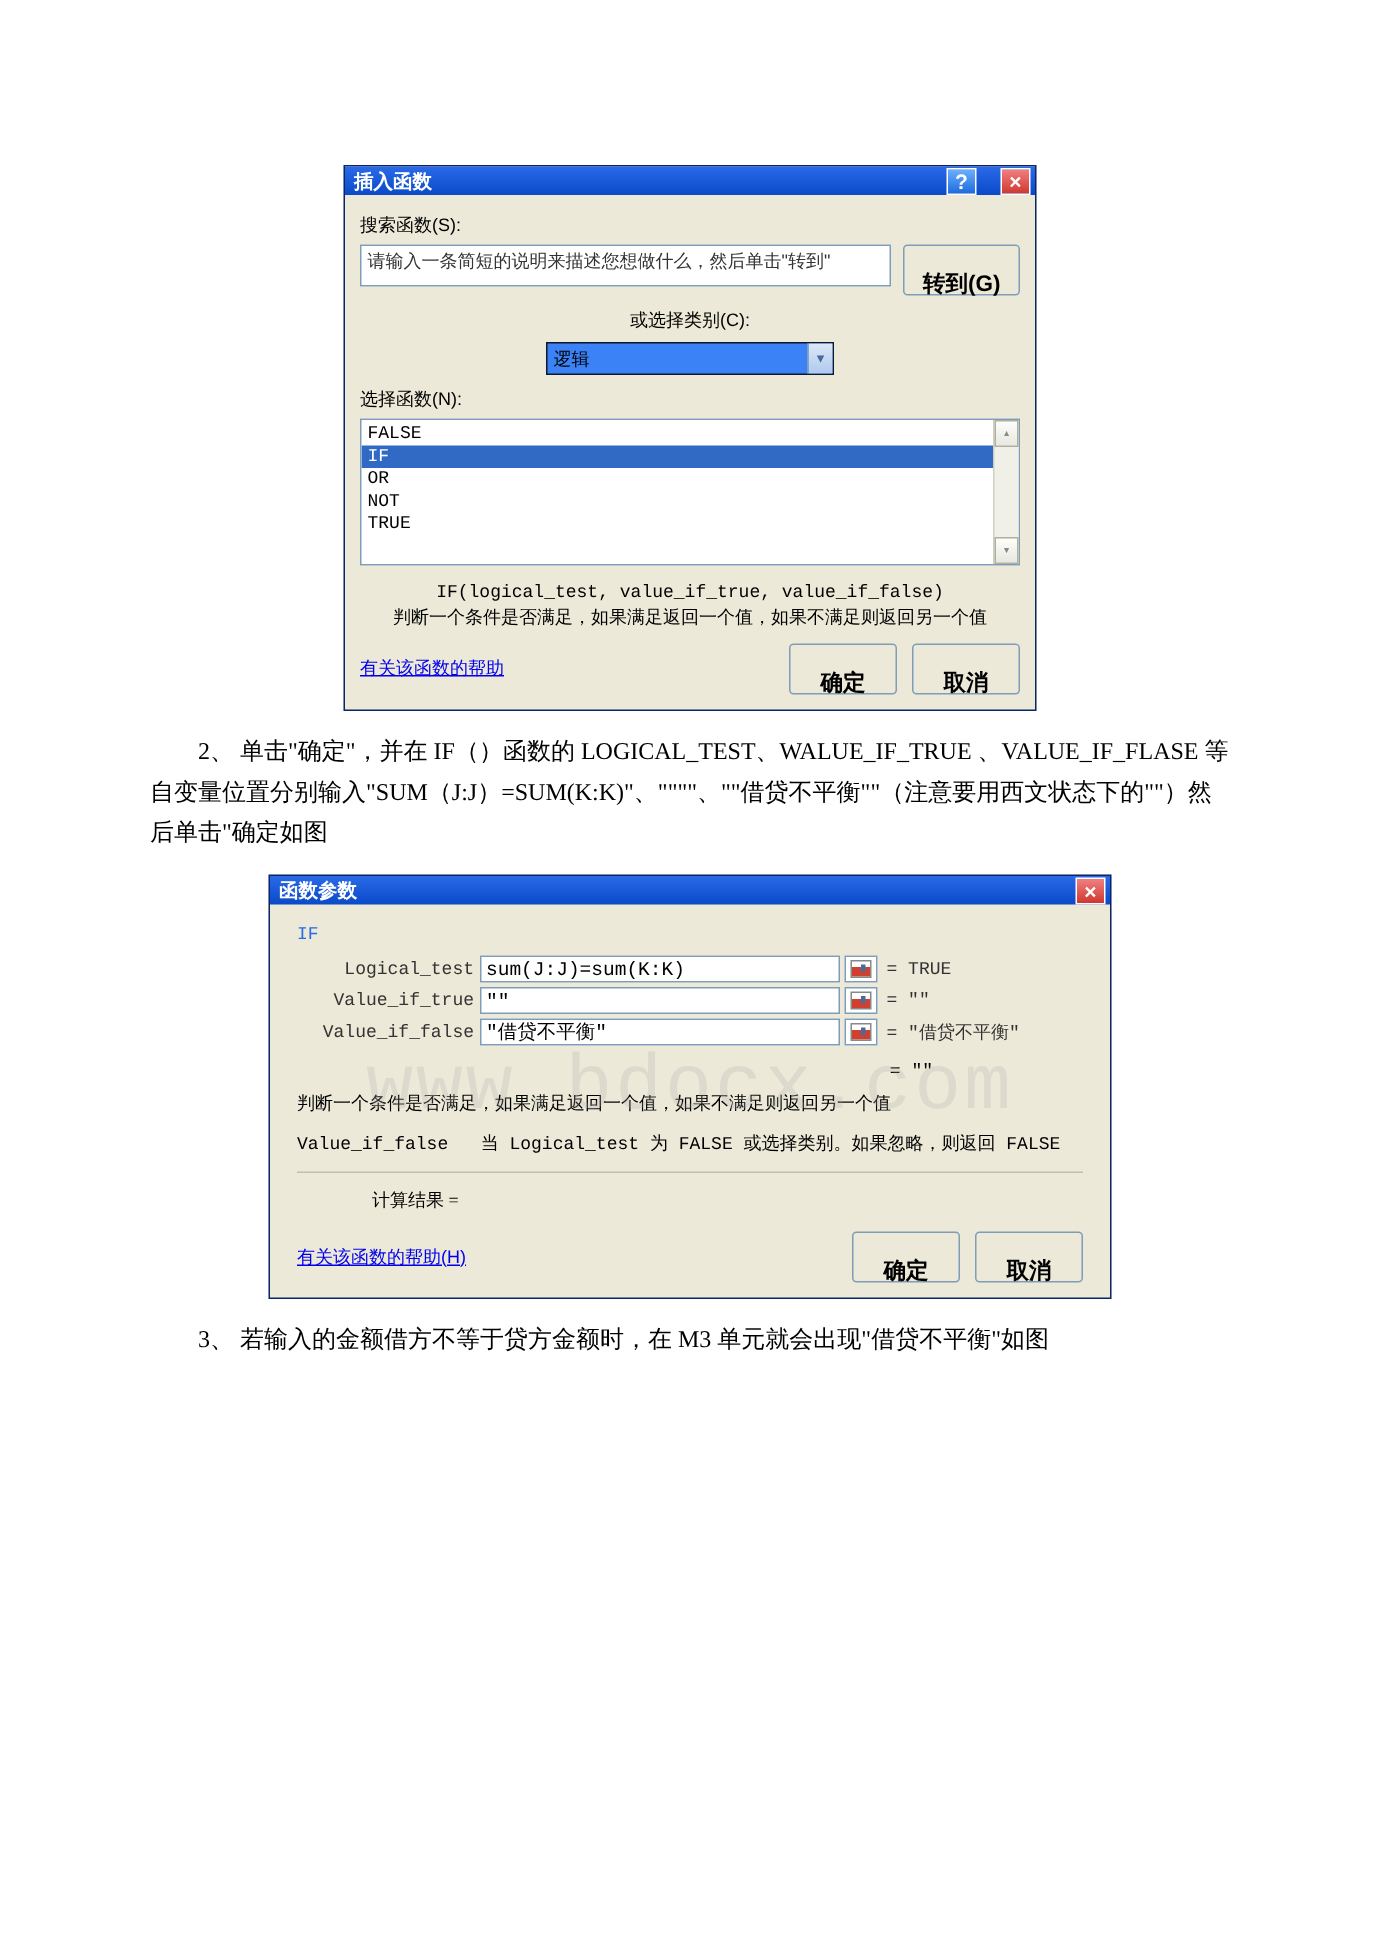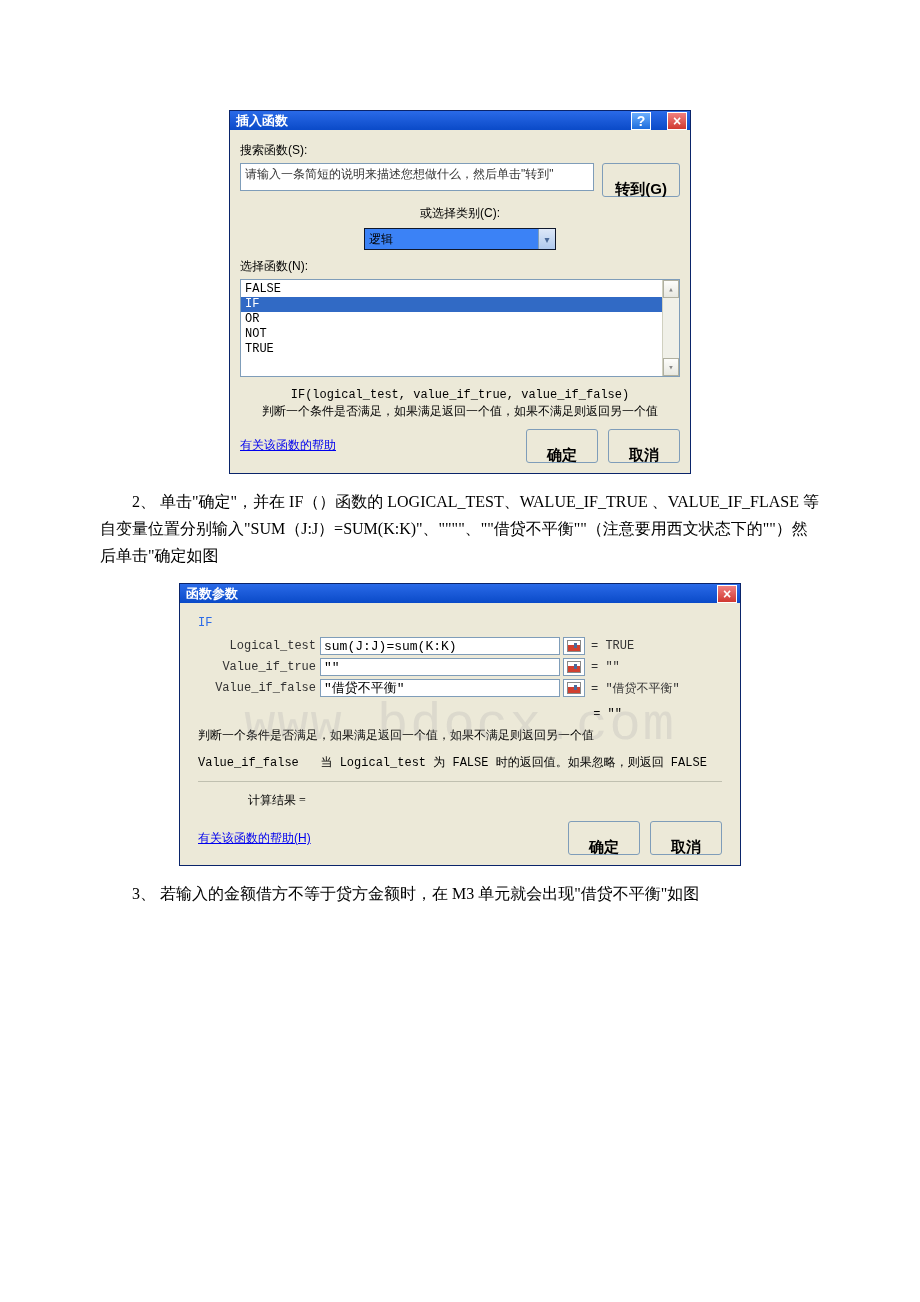--- a/index.html
+++ b/index.html
@@ -339,21 +339,21 @@
         <div class="range-btn">
             <div class="range-icon"></div>
           </div>
         <div class="field-result">= "借贷不平衡"</div>
       </div>
 
       <div style="text-align:right;padding-right:100px;margin-top:10px;font-family:'Courier New',monospace">= ""</div>
       <div style="margin:6px 0;font-family:'SimSun'">判断一个条件是否满足，如果满足返回一个值，如果不满足则返回另一个值</div>
       <div style="margin:10px 0;font-family:'Courier New','SimSun',monospace">
         <span>Value_if_false</span>&nbsp;&nbsp;
-        <span>当 Logical_test 为 FALSE 时的返回值。如果忽略，则返回 FALSE</span>
+        <span>当 Logical_test 为 FALSE 或选择类别。如果忽略，则返回 FALSE</span>
       </div>
 
       <div class="hr"></div>
       <div style="padding:4px 0 4px 50px;font-family:Liberation Serif, serif">计算结果 =</div>
       <div class="bottom-row">
         <a class="link">有关该函数的帮助(H)</a>
         <span class="spacer"></span>
         <button class="btn">确定</button>
         <button class="btn">取消</button>
       </div>

